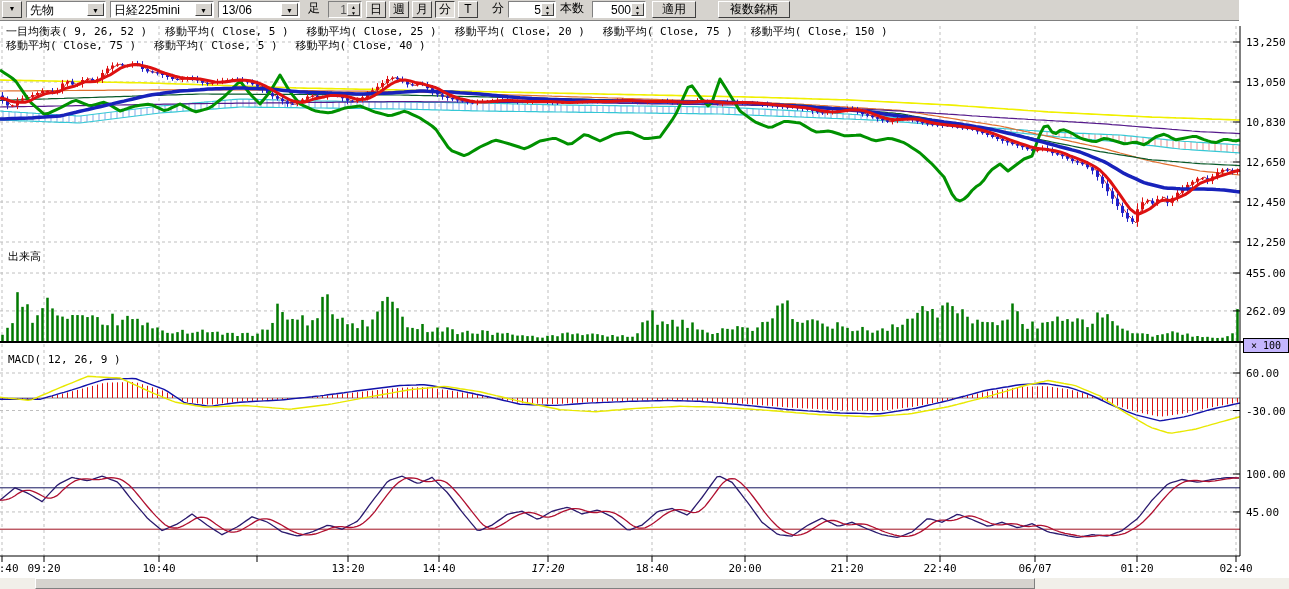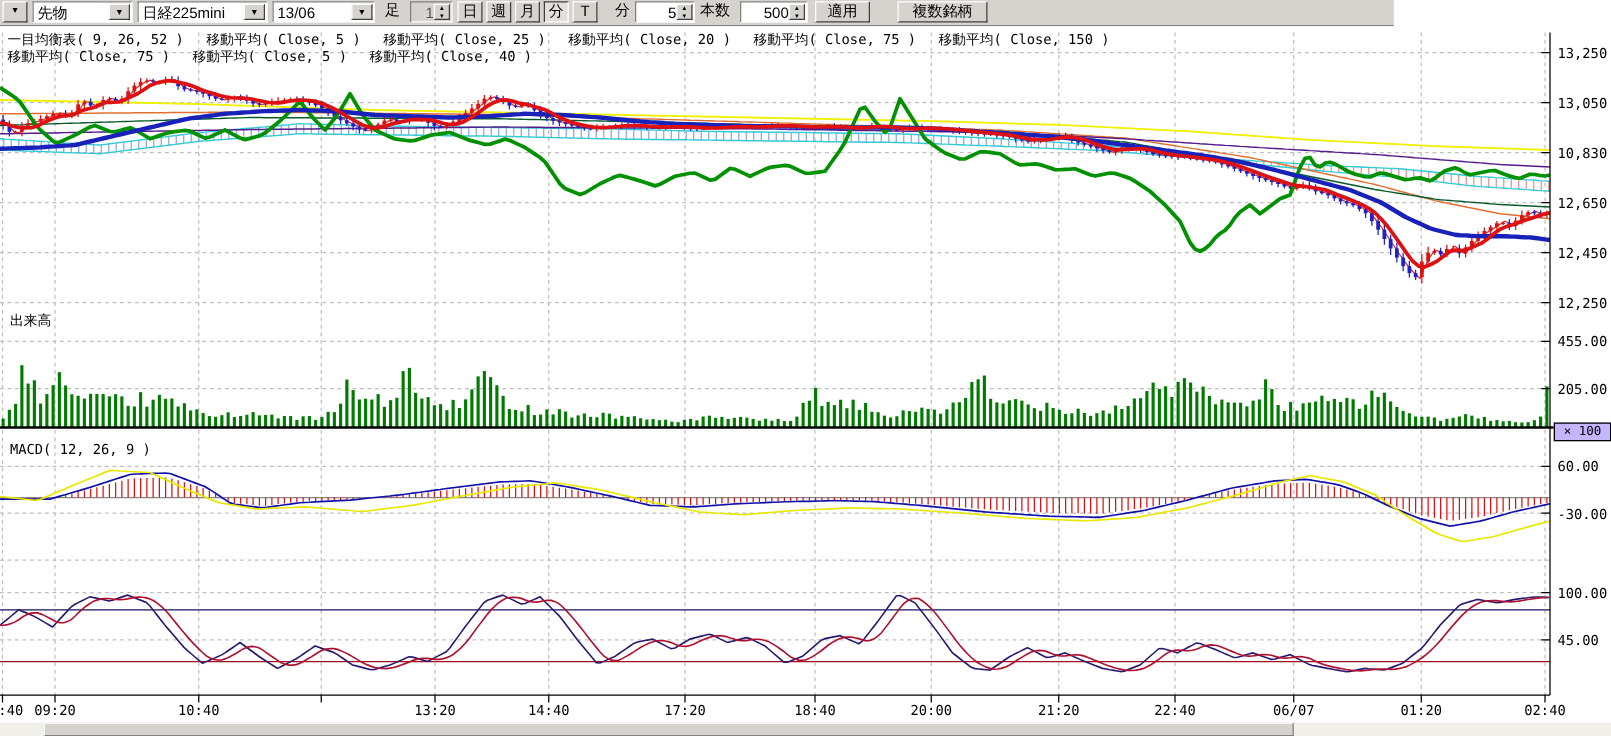--- a/index.html
+++ b/index.html
@@ -1,18 +1,18 @@
 <!DOCTYPE html>
 <html><head>
 <meta charset="utf-8">
 <style>
   html,body{margin:0;padding:0;width:1289px;height:589px;overflow:hidden;background:#fff;
     font-family:"Liberation Sans","DejaVu Sans",sans-serif;}
   
-  .toolbar{position:absolute;left:0;top:0;width:1115px;height:20px;background:#d6d3ce;
+  .toolbar{position:absolute;left:0;top:0;width:1239px;height:20px;background:#d6d3ce;
     border-bottom:1px solid #808080;}
   .tb{position:absolute;top:1px;height:17px;box-sizing:border-box;font-size:12px;line-height:15px;}
   .raised{border:1px solid;border-color:#ffffff #404040 #404040 #ffffff;background:#d6d3ce;text-align:center;cursor:default;}
   .pressed{border:1px solid;border-color:#404040 #ffffff #ffffff #404040;background:#e2dfda;text-align:center;}
   .combo{border:1px solid;border-color:#808080 #ffffff #ffffff #808080;background:#fff;}
   .combo .val{position:absolute;left:3px;top:1px;font-size:12px;white-space:nowrap;}
   .drop{position:absolute;right:1px;top:1px;bottom:1px;width:15px;border:1px solid;
     border-color:#ffffff #404040 #404040 #ffffff;background:#d6d3ce;font-size:7px;line-height:13px;text-align:center;}
   .spin{border:1px solid;border-color:#808080 #ffffff #ffffff #808080;background:#fff;}
   .spin .num{position:absolute;right:14px;top:1px;font-size:12px;}
@@ -1364,34 +1364,34 @@
   <div class="multbox" style="top:317px;">× 100</div>
 
   <div id="ylabels">
       <div class="ylabel" style="top: 15px;">13,250</div>
       <div class="ylabel" style="top: 55px;">13,050</div>
       <div class="ylabel" style="top: 95px;">10,830</div>
       <div class="ylabel" style="top: 135px;">12,650</div>
       <div class="ylabel" style="top: 175px;">12,450</div>
       <div class="ylabel" style="top: 215px;">12,250</div>
       <div class="ylabel" style="top: 246.022px;">455.00</div>
-      <div class="ylabel" style="top: 283.922px;">205.00</div>
+      <div class="ylabel" style="top: 283.922px;">262.09</div>
       <div class="ylabel" style="top: 346px;">60.00</div>
       <div class="ylabel" style="top: 383.5px;">-30.00</div>
       <div class="ylabel" style="top: 447px;">100.00</div>
       <div class="ylabel" style="top: 484.95px; text-align: center;">45.00</div>
     </div>
   <div id="tlabels">
       <div class="tlabel" style="left: -20px; top: 541px;">02:40</div>
       <div class="tlabel" style="left: 22px; top: 541px;">09:20</div>
       <div class="tlabel" style="left: 137px; top: 541px;">10:40</div>
       <div class="tlabel" style="left: 235px; top: 567px;">12:00</div>
       <div class="tlabel" style="left: 326px; top: 541px;">13:20</div>
       <div class="tlabel" style="left: 417px; top: 541px;">14:40</div>
-      <div class="tlabel" style="left: 526px; top: 541px;">17:20</div>
+      <div class="tlabel" style="left: 526px; top: 541px; font-style: italic;">17:20</div>
       <div class="tlabel" style="left: 630px; top: 541px;">18:40</div>
       <div class="tlabel" style="left: 723px; top: 541px;">20:00</div>
       <div class="tlabel" style="left: 825px; top: 541px;">21:20</div>
       <div class="tlabel" style="left: 918px; top: 541px;">22:40</div>
       <div class="tlabel" style="left: 1013px; top: 541px;">06/07</div>
       <div class="tlabel" style="left: 1115px; top: 541px;">01:20</div>
       <div class="tlabel" style="left: 1214px; top: 541px;">02:40</div>
     </div>
 </div>
 

